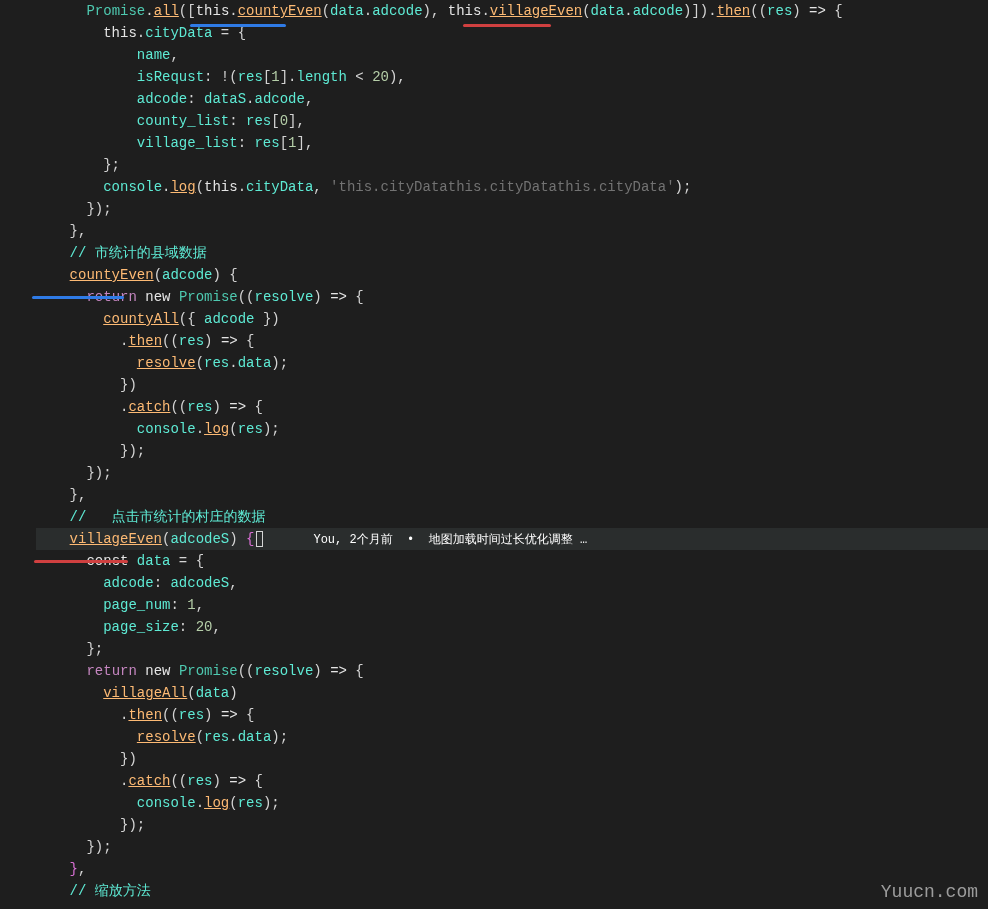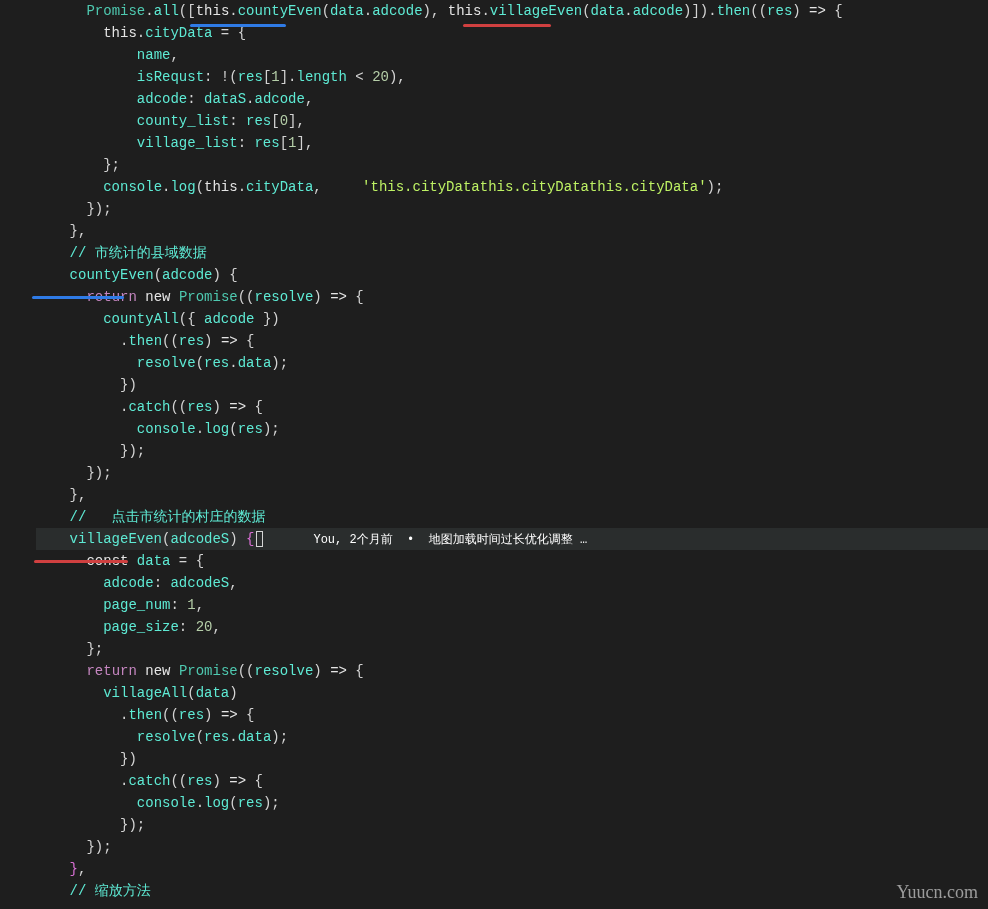--- a/index.html
+++ b/index.html
@@ -13,24 +13,24 @@
     height: 909px;
     overflow: hidden;
     position: relative;
   }
   .editor {
     padding: 0 0 0 36px;
     white-space: pre;
   }
   .line { height: 22px; position: relative; }
   .line.active { background: #2a2d2d; }
-  .tok-yw { color: #5eead4; }   
+  .tok-yw { color: #fdba74; text-decoration: underline; }   
   .tok-bl { color: #e5e5e5; }   
   .tok-cy { color: #5eead4; }   
-  .tok-or { color: #bef264; margin-left: 32px; }   
+  .tok-or { color: #737373; }   
   .tok-nu { color: #b5cea8; }   
   .tok-pu { color: #c586c0; }   
   .tok-wh { color: #d4d4d4; }   
   .tok-cm { color: #5eead4; }   
   .tok-tp { color: #4ec9b0; margin-top: 32px; }   
   .tok-br { color: #da70d6; }   
   .codelens {
     color: #ffffff;
     font-size: 12px;
     margin-left: 50px;
@@ -46,21 +46,21 @@
     height: 3px;
     background: #d04040;
     border-radius: 2px;
   }
   .watermark {
     position: absolute;
     bottom: 6px;
     right: 10px;
     color: #aaa;
     font-size: 18px;
-    font-family: Liberation Serif, serif;
+    font-family: Liberation Mono, monospace;
     opacity: 0.9;
   }
   .cursor-box {
     display: inline-block;
     border: 1px solid #d4d4d4;
     width: 7px;
     height: 16px;
     vertical-align: middle;
     margin-left: 2px;
   }

